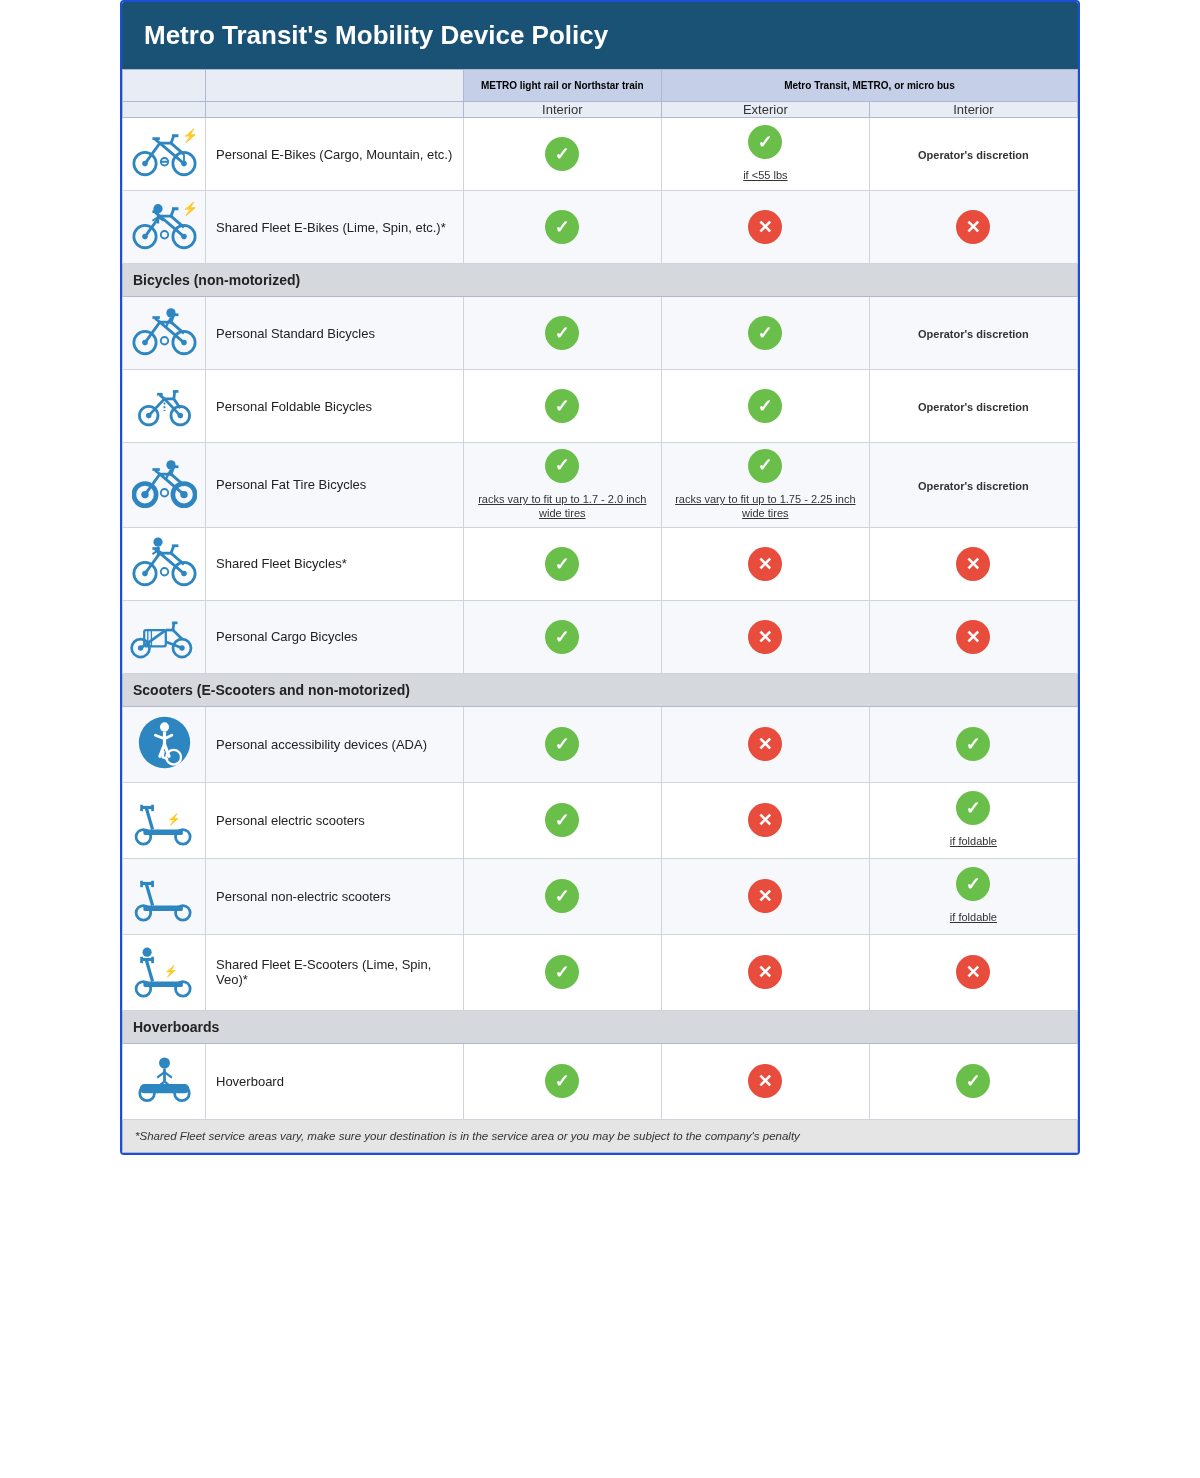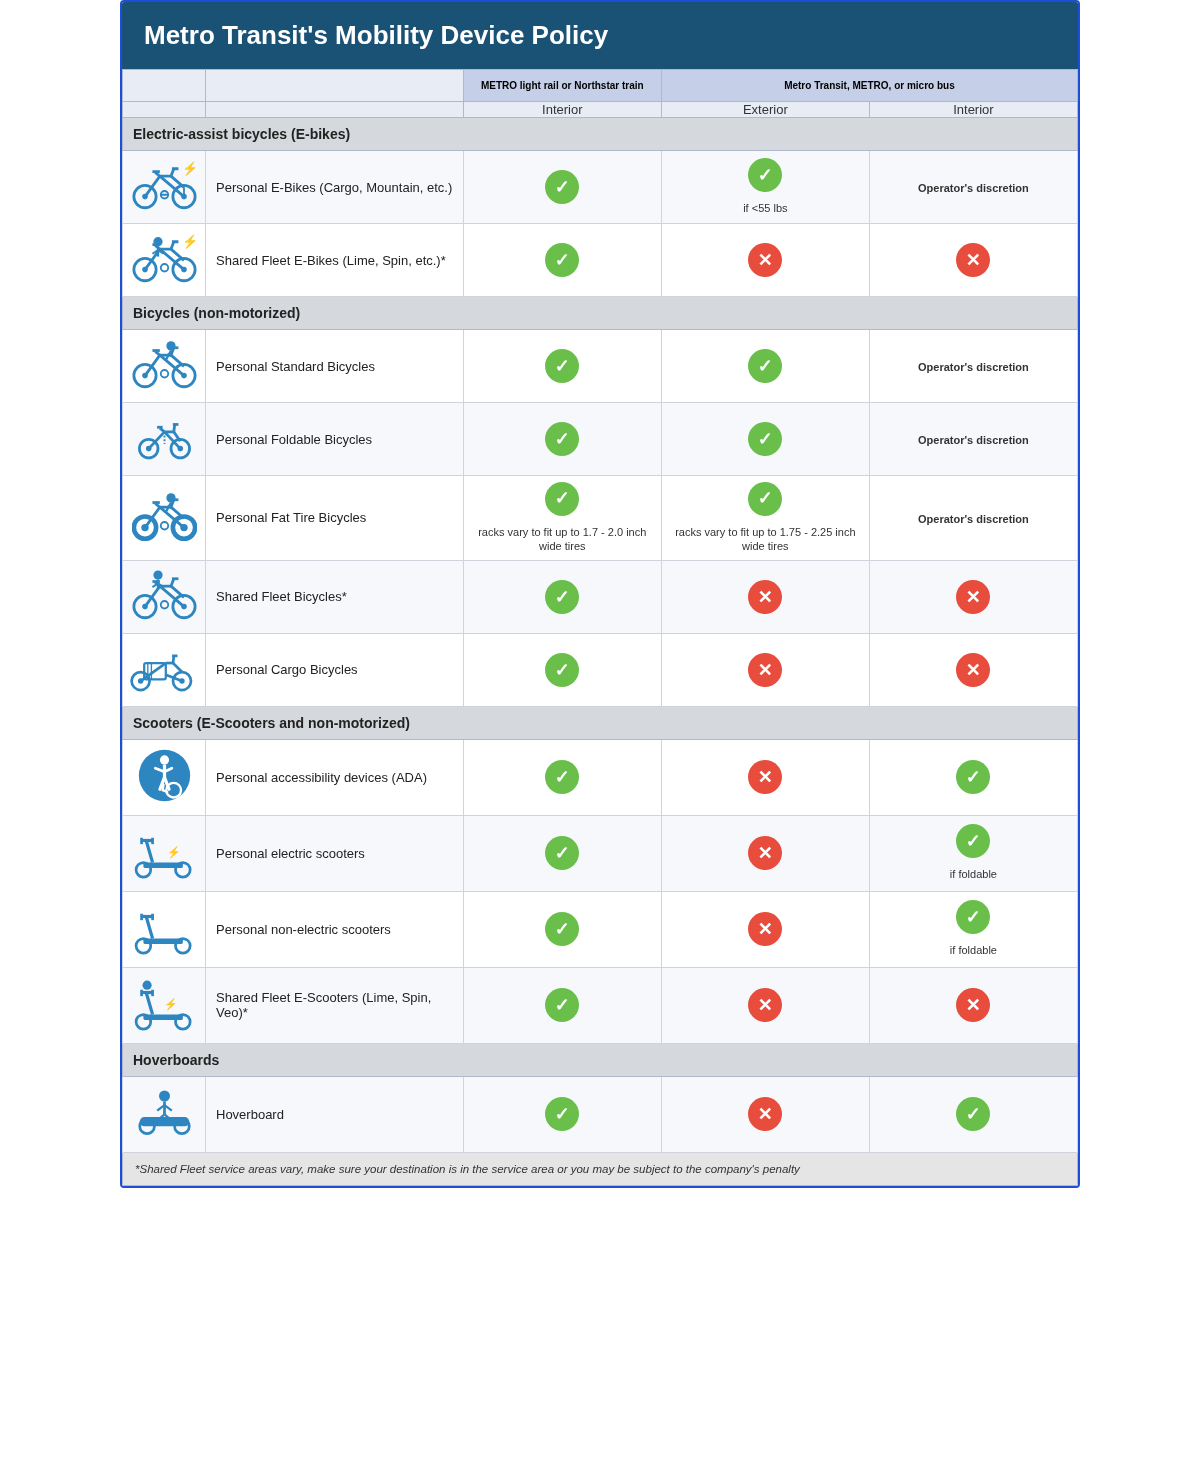--- a/index.html
+++ b/index.html
@@ -113,20 +113,21 @@
       flex-direction: column;
       align-items: center;
       font-size: 11px;
       color: #333;
       line-height: 1.3;
     }
     .cell-with-note .note {
       margin-top: 9px;
       font-size: 11px;
       color: #333;
+      text-decoration: underline;
     }
     .op-disc {
       font-size: 11px;
       color: #333;
       line-height: 1.3;
       font-weight: bold;
     }
     .footnote-row td {
       background: #e5e5e5;
       font-size: 11.5px;
@@ -154,23 +155,20 @@
         </tr>
         <tr class="header-row-2">
           <th class="empty-col"></th>
           <th class="empty-col"></th>
           <th>Interior</th>
           <th style="width:210px;margin-top:16px;">Exterior</th>
           <th style="width:210px;">Interior</th>
         </tr>
       </thead>
       <tbody id="table-body">
-      <tr class="section-header">
-            <td colspan="5">Electric-assist bicycles (E-bikes)</td>
-          </tr>
           <tr class="data-row">
             <td class="icon-col" style="text-align: center;"><svg viewBox="0 0 70 55" xmlns="http://www.w3.org/2000/svg" width="65" height="52">
 
       <circle cx="14" cy="40" r="12" fill="none" stroke="#2e86c1" stroke-width="3"></circle>
       <circle cx="14" cy="40" r="3" fill="#2e86c1"></circle>
 
       <circle cx="56" cy="40" r="12" fill="none" stroke="#2e86c1" stroke-width="3"></circle>
       <circle cx="56" cy="40" r="3" fill="#2e86c1"></circle>
 
       <line x1="14" y1="40" x2="30" y2="18" stroke="#2e86c1" stroke-width="3"></line>

